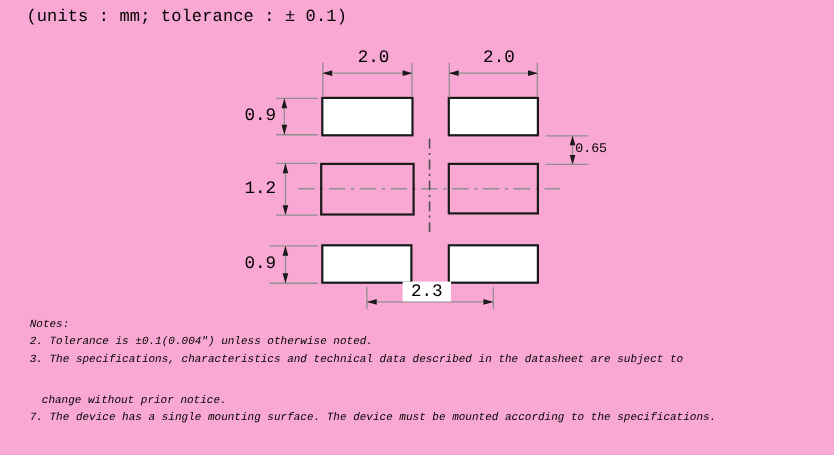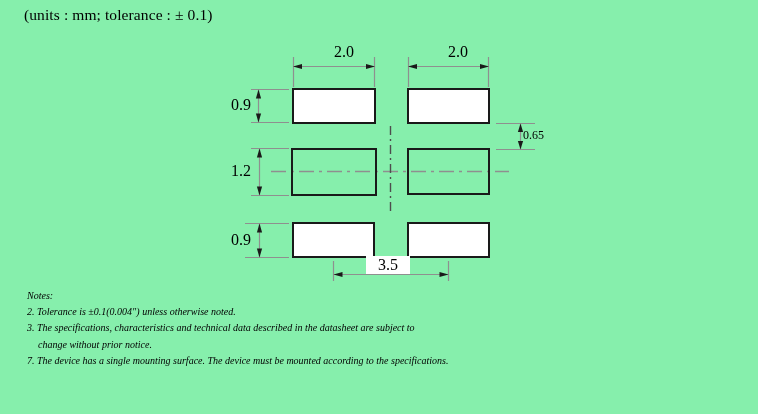--- a/index.html
+++ b/index.html
@@ -1,20 +1,20 @@
 <!DOCTYPE html>
 <html><head>
 <meta charset="utf-8">
 <style>
   html,body{margin:0;padding:0;background:#fff;}
   #screen{
     position:relative;
     width:758px;height:414px;
-    background:#86efac;
-    font-family:Liberation Serif, serif;
+    background:#f9a8d4;
+    font-family:Liberation Mono, monospace;
     color:#111;
     overflow:hidden;
   }
   .abs{position:absolute;}
   #header-title{
     left:24px;top:6px;
     font-size:15.5px;
     letter-spacing:0.1px;
     color:#000;
   }
@@ -32,21 +32,21 @@
   #notes{
     position:absolute;
     left:27px;top:288px;
     width:716px;
     font-style:italic;
     font-size:10px;
     line-height:16.2px;
     color:#000;
   }
   #notes .note-line{white-space:nowrap;}
-  #notes .note-line.cont{padding-left:11px;}
+  #notes .note-line.cont{padding-left:11px;margin-top:20px;}
 </style>
 </head>
 <body>
 
 <div id="screen">
 
   <div id="header-title" class="abs">(units : mm; tolerance : ± 0.1)</div>
 
   <svg width="758" height="414" viewBox="0 0 758 414">
 
@@ -112,21 +112,21 @@
       <polygon points="448.5,274.5 439.5,271.9 439.5,277.1"></polygon>
     </g>
   </svg>
 
   <div id="lab-20l" class="dim-label center" style="left:314px;top:43px;width:40px;">2.0</div>
   <div id="lab-20r" class="dim-label center" style="left:428px;top:43px;width:40px;">2.0</div>
   <div id="lab-09t" class="dim-label right" style="left:220px;top:96px;width:31px;">0.9</div>
   <div id="lab-12" class="dim-label right" style="left:220px;top:162px;width:31px;">1.2</div>
   <div id="lab-09b" class="dim-label right" style="left:220px;top:231px;width:31px;">0.9</div>
   <div id="lab-065" class="dim-label" style="left:523px;top:128px;">0.65</div>
-  <div id="lab-35" class="dim-label" style="left:366px;top:256px;width:38px;">3.5</div>
+  <div id="lab-35" class="dim-label" style="left:366px;top:256px;width:38px;">2.3</div>
 
   <div id="notes">
     <div class="note-line">Notes:</div>
     <div class="note-line">2. Tolerance is ±0.1(0.004") unless otherwise noted.</div>
     <div class="note-line">3. The specifications, characteristics and technical data described in the datasheet are subject to</div>
     <div class="note-line cont">change without prior notice.</div>
     <div class="note-line">7. The device has a single mounting surface. The device must be mounted according to the specifications.</div>
   </div>
 
 </div>

